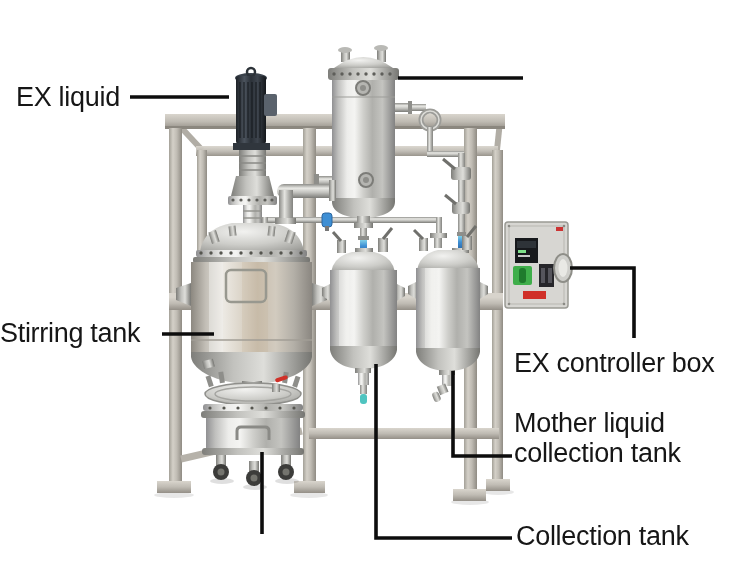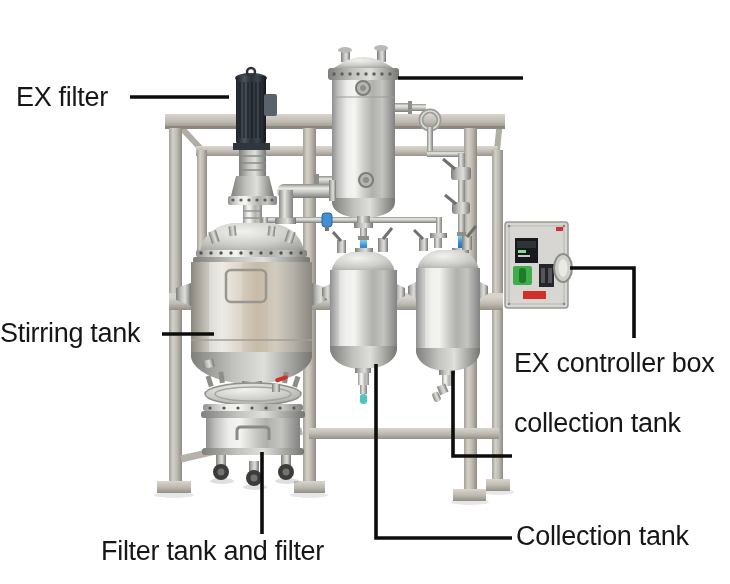--- a/index.html
+++ b/index.html
@@ -370,22 +370,22 @@
     <line x1="130" y1="97" x2="229" y2="97"></line>
     <line x1="398" y1="78" x2="523" y2="78"></line>
     <line x1="162" y1="334" x2="214" y2="334"></line>
     <polyline points="570,268 634,268 634,338"></polyline>
     <polyline points="453,371 453,456 512,456"></polyline>
     <line x1="262" y1="452" x2="262" y2="534"></line>
     <polyline points="376,364 376,538 512,538"></polyline>
   </g>
 </svg>
 
-<div class="lbl" style="left:16px;top:82px">EX filter</div>
+<div class="lbl" style="left:16px;top:82px">EX liquid</div>
 <div class="lbl" style="left:0;top:318px">Stirring tank</div>
 <div class="lbl" style="left:514px;top:348px">EX controller box</div>
 <div class="lbl" style="left:514px;top:408px">
+  <span class="ln">Mother liquid</span>
   <span class="ln">collection tank</span>
 </div>
-<div class="lbl" style="left:101px;top:536px">Filter tank and filter</div>
 <div class="lbl" style="left:516px;top:521px">Collection tank</div>
 
 </div>
 
 </body></html>

